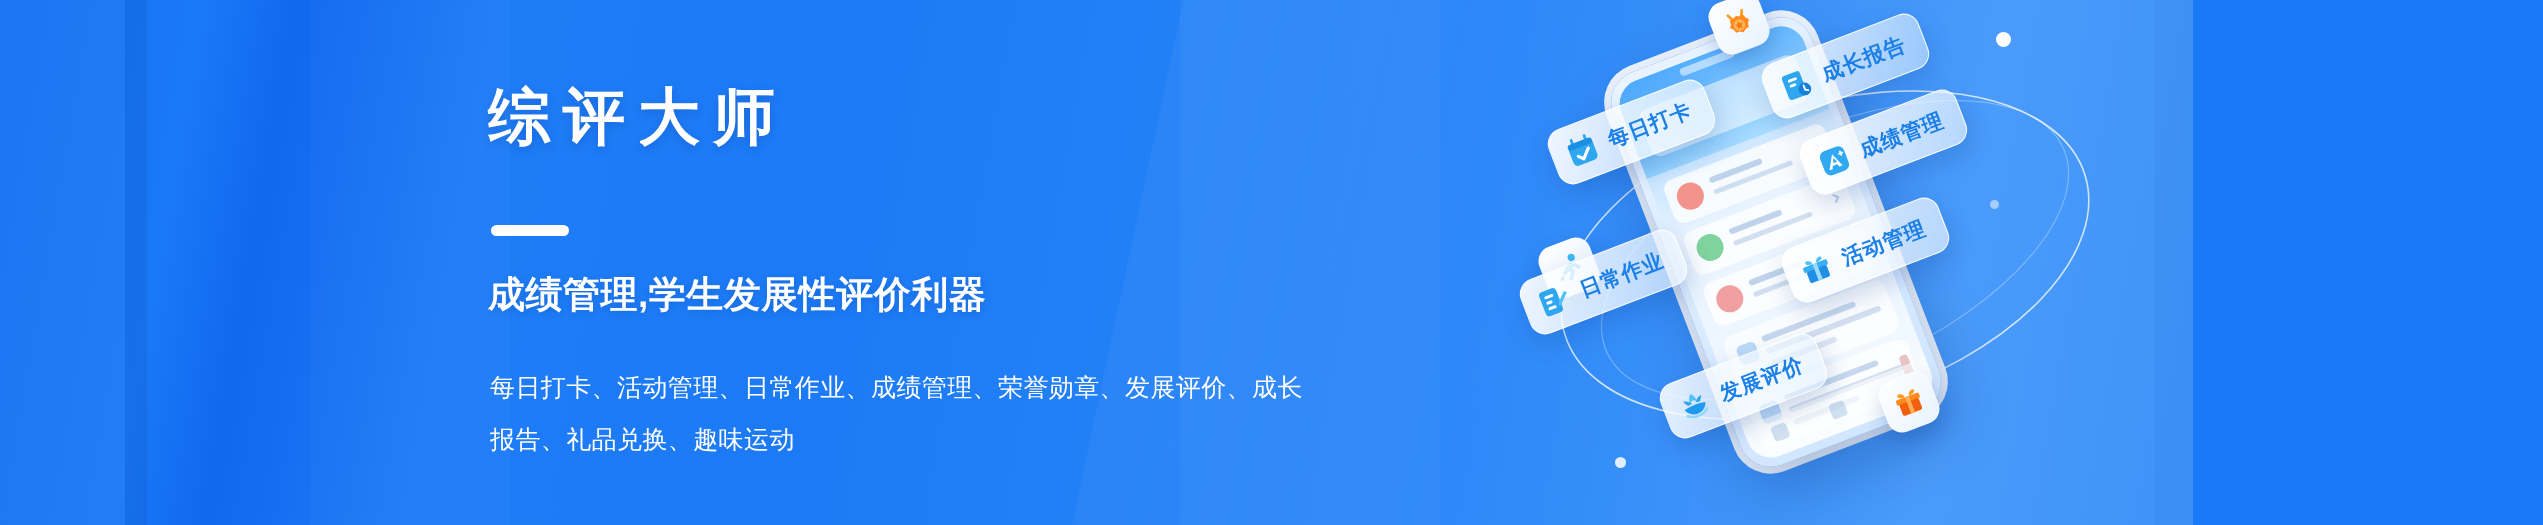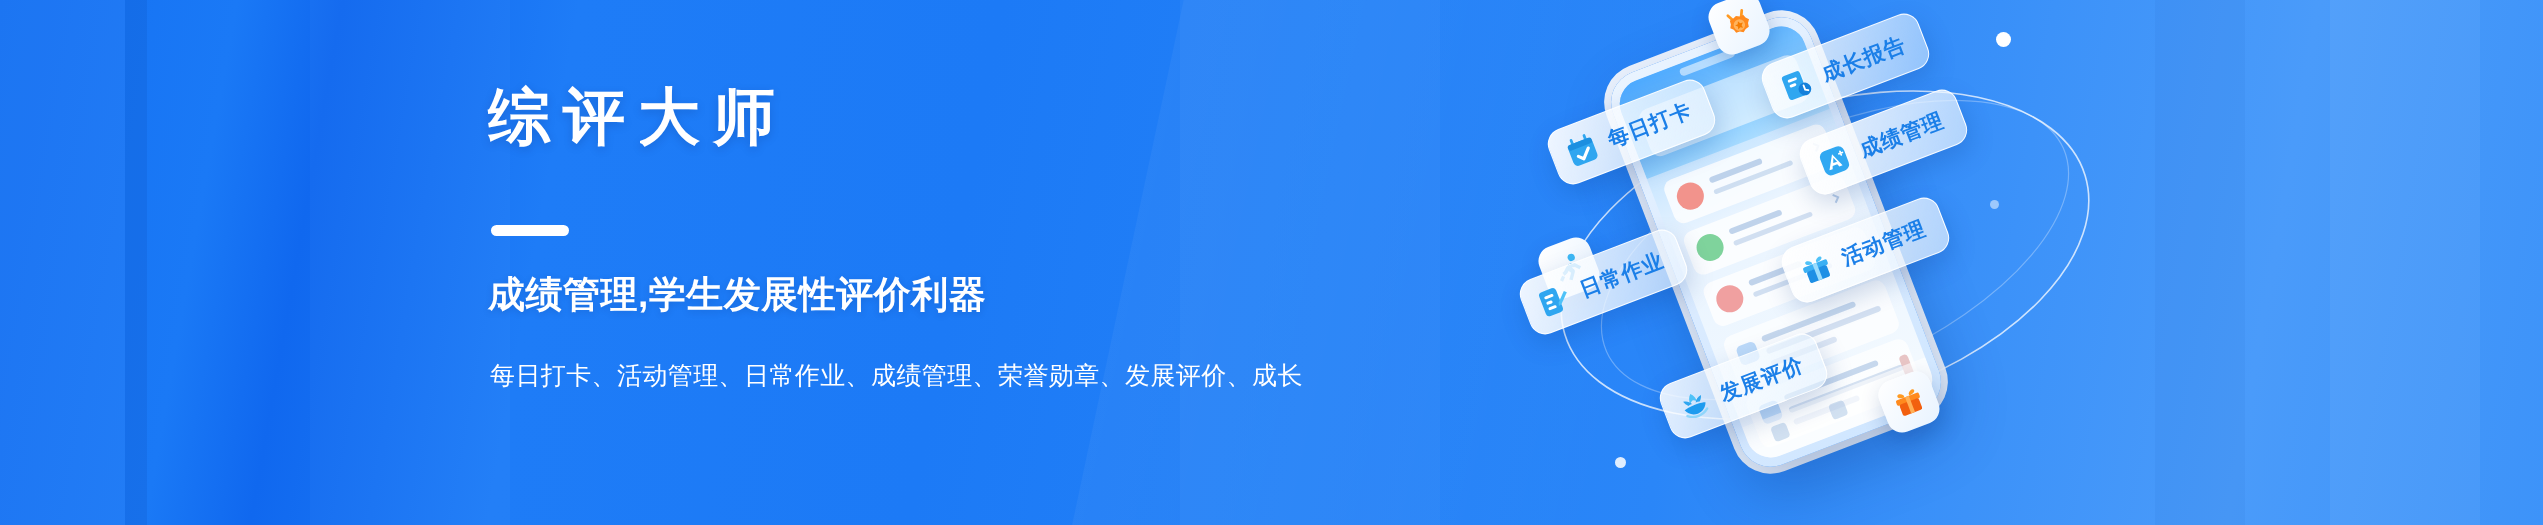--- a/index.html
+++ b/index.html
@@ -6,21 +6,21 @@
   * { margin:0; padding:0; box-sizing:border-box; }
   html,body { width:2543px; height:525px; overflow:hidden; }
   body {
     font-family:"Liberation Sans","DejaVu Sans",sans-serif;
     background:#1A79F6;
   }
 
   
   .banner {
     position:relative;
-    width:2543px; height:525px;
+    width:2193px; height:525px;
     overflow:hidden;
     background:linear-gradient(100deg,
        #1470F2 0%,
        #1A79F6 9%,
        #1068EF 13%,
        #1E7CF7 22%,
        #1C7AF6 38%,
        #2280F7 52%,
        #2A86F8 66%,
        #3C92F9 78%,
@@ -67,21 +67,21 @@
     white-space:nowrap;
     text-shadow:0 2px 7px rgba(0,30,90,0.16);
   }
   .desc {
     position:absolute; left:2px; top:355px;
     width:880px;
     font-size:25px; line-height:40px;
     color:#ffffff; font-weight:normal;
     letter-spacing:0.4px;
   }
-  .desc-line { display:block; white-space:nowrap; }
+  .desc-line { display:block; white-space:nowrap;margin-top:12px; }
 
   
   .art { position:absolute; left:1500px; top:-15px; width:660px; height:560px; }
 
   
   .orbit {
     position:absolute; left:35px; top:60px;
     width:580px; height:420px;
   }
   .orbit svg { width:100%; height:100%; overflow:visible; }
@@ -238,20 +238,21 @@
   <div class="band b5"></div>
   <div class="band b6"></div>
   <div class="diag"></div>
 
   <div class="copy">
     <div class="title">综评大师</div>
     <div class="rule"></div>
     <div class="subtitle">成绩管理,学生发展性评价利器</div>
     <div class="desc">
       <span class="desc-line">每日打卡、活动管理、日常作业、成绩管理、荣誉勋章、发展评价、成长</span>
+      <span class="desc-line">报告、礼品兑换、趣味运动</span>
     </div>
   </div>
 
   <div class="art">
 
     <div class="orbit">
       <svg viewBox="0 0 580 420" preserveAspectRatio="none">
         <ellipse cx="290" cy="210" rx="272" ry="150" fill="none" stroke="rgba(255,255,255,0.75)" stroke-width="1.6" transform="rotate(-17 290 210)"></ellipse>
         <ellipse cx="300" cy="205" rx="250" ry="120" fill="none" stroke="rgba(255,255,255,0.30)" stroke-width="1.2" transform="rotate(-24 300 205)"></ellipse>
       </svg>

